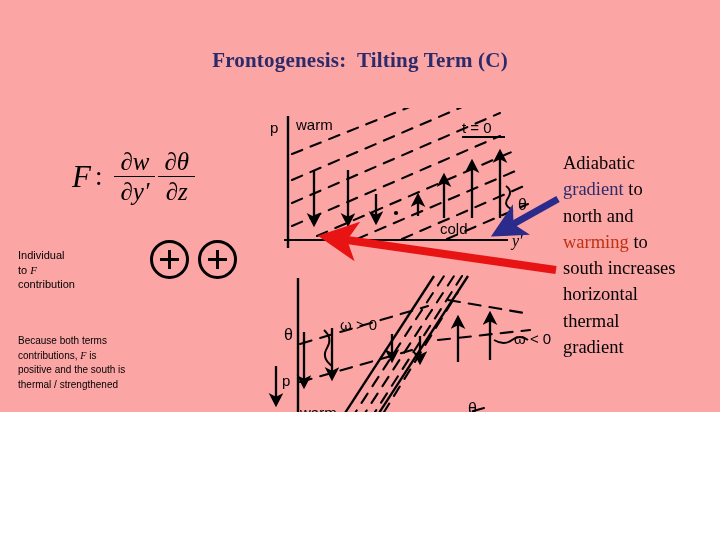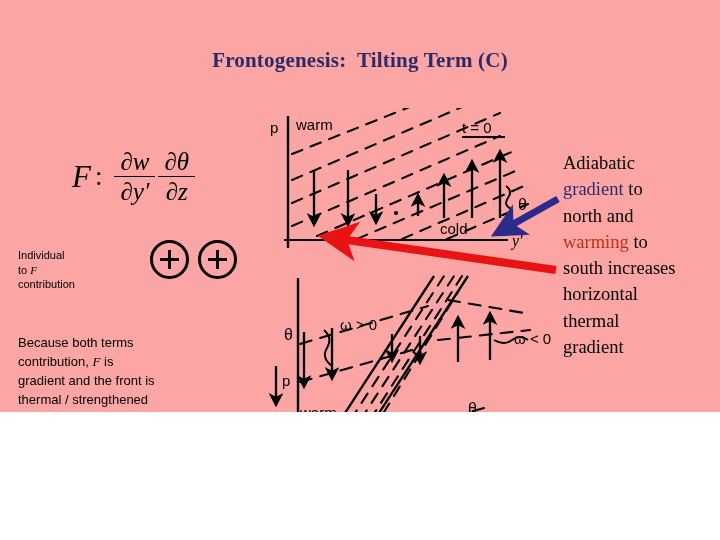--- a/index.html
+++ b/index.html
@@ -117,21 +117,21 @@
     height: 3px;
     width: 19px;
     margin-top: -1.5px;
   }
 
   #because-text {
     position: absolute;
     left: 18px;
     top: 334px;
     width: 215px;
-    font-size: 13px;
+    font-size: 10px;
     line-height: 1.45;
     color: #000;
   }
 
   
   #adiabatic-text {
     position: absolute;
     left: 563px;
     top: 150px;
     width: 160px;
@@ -189,22 +189,22 @@
     <div>contribution</div>
   </div>
 
   <div id="plus-signs">
     <div class="circle-plus"></div>
     <div class="circle-plus"></div>
   </div>
 
   <div id="because-text">
     <div>Because both terms</div>
-    <div><span>contribution, </span><span class="italic-f">F</span><span> is</span></div>
-    <div>gradient and the front is</div>
+    <div><span>contributions, </span><span class="italic-f">F</span><span> is</span></div>
+    <div>positive and the south is</div>
     <div>thermal / strengthened</div>
   </div>
 
   <div id="adiabatic-text">
     <div>Adiabatic</div>
     <div><span class="w-cooling">gradient</span><span> to</span></div>
     <div>north and</div>
     <div><span class="w-warming">warming</span><span> to</span></div>
     <div>south increases</div>
     <div>horizontal</div>

